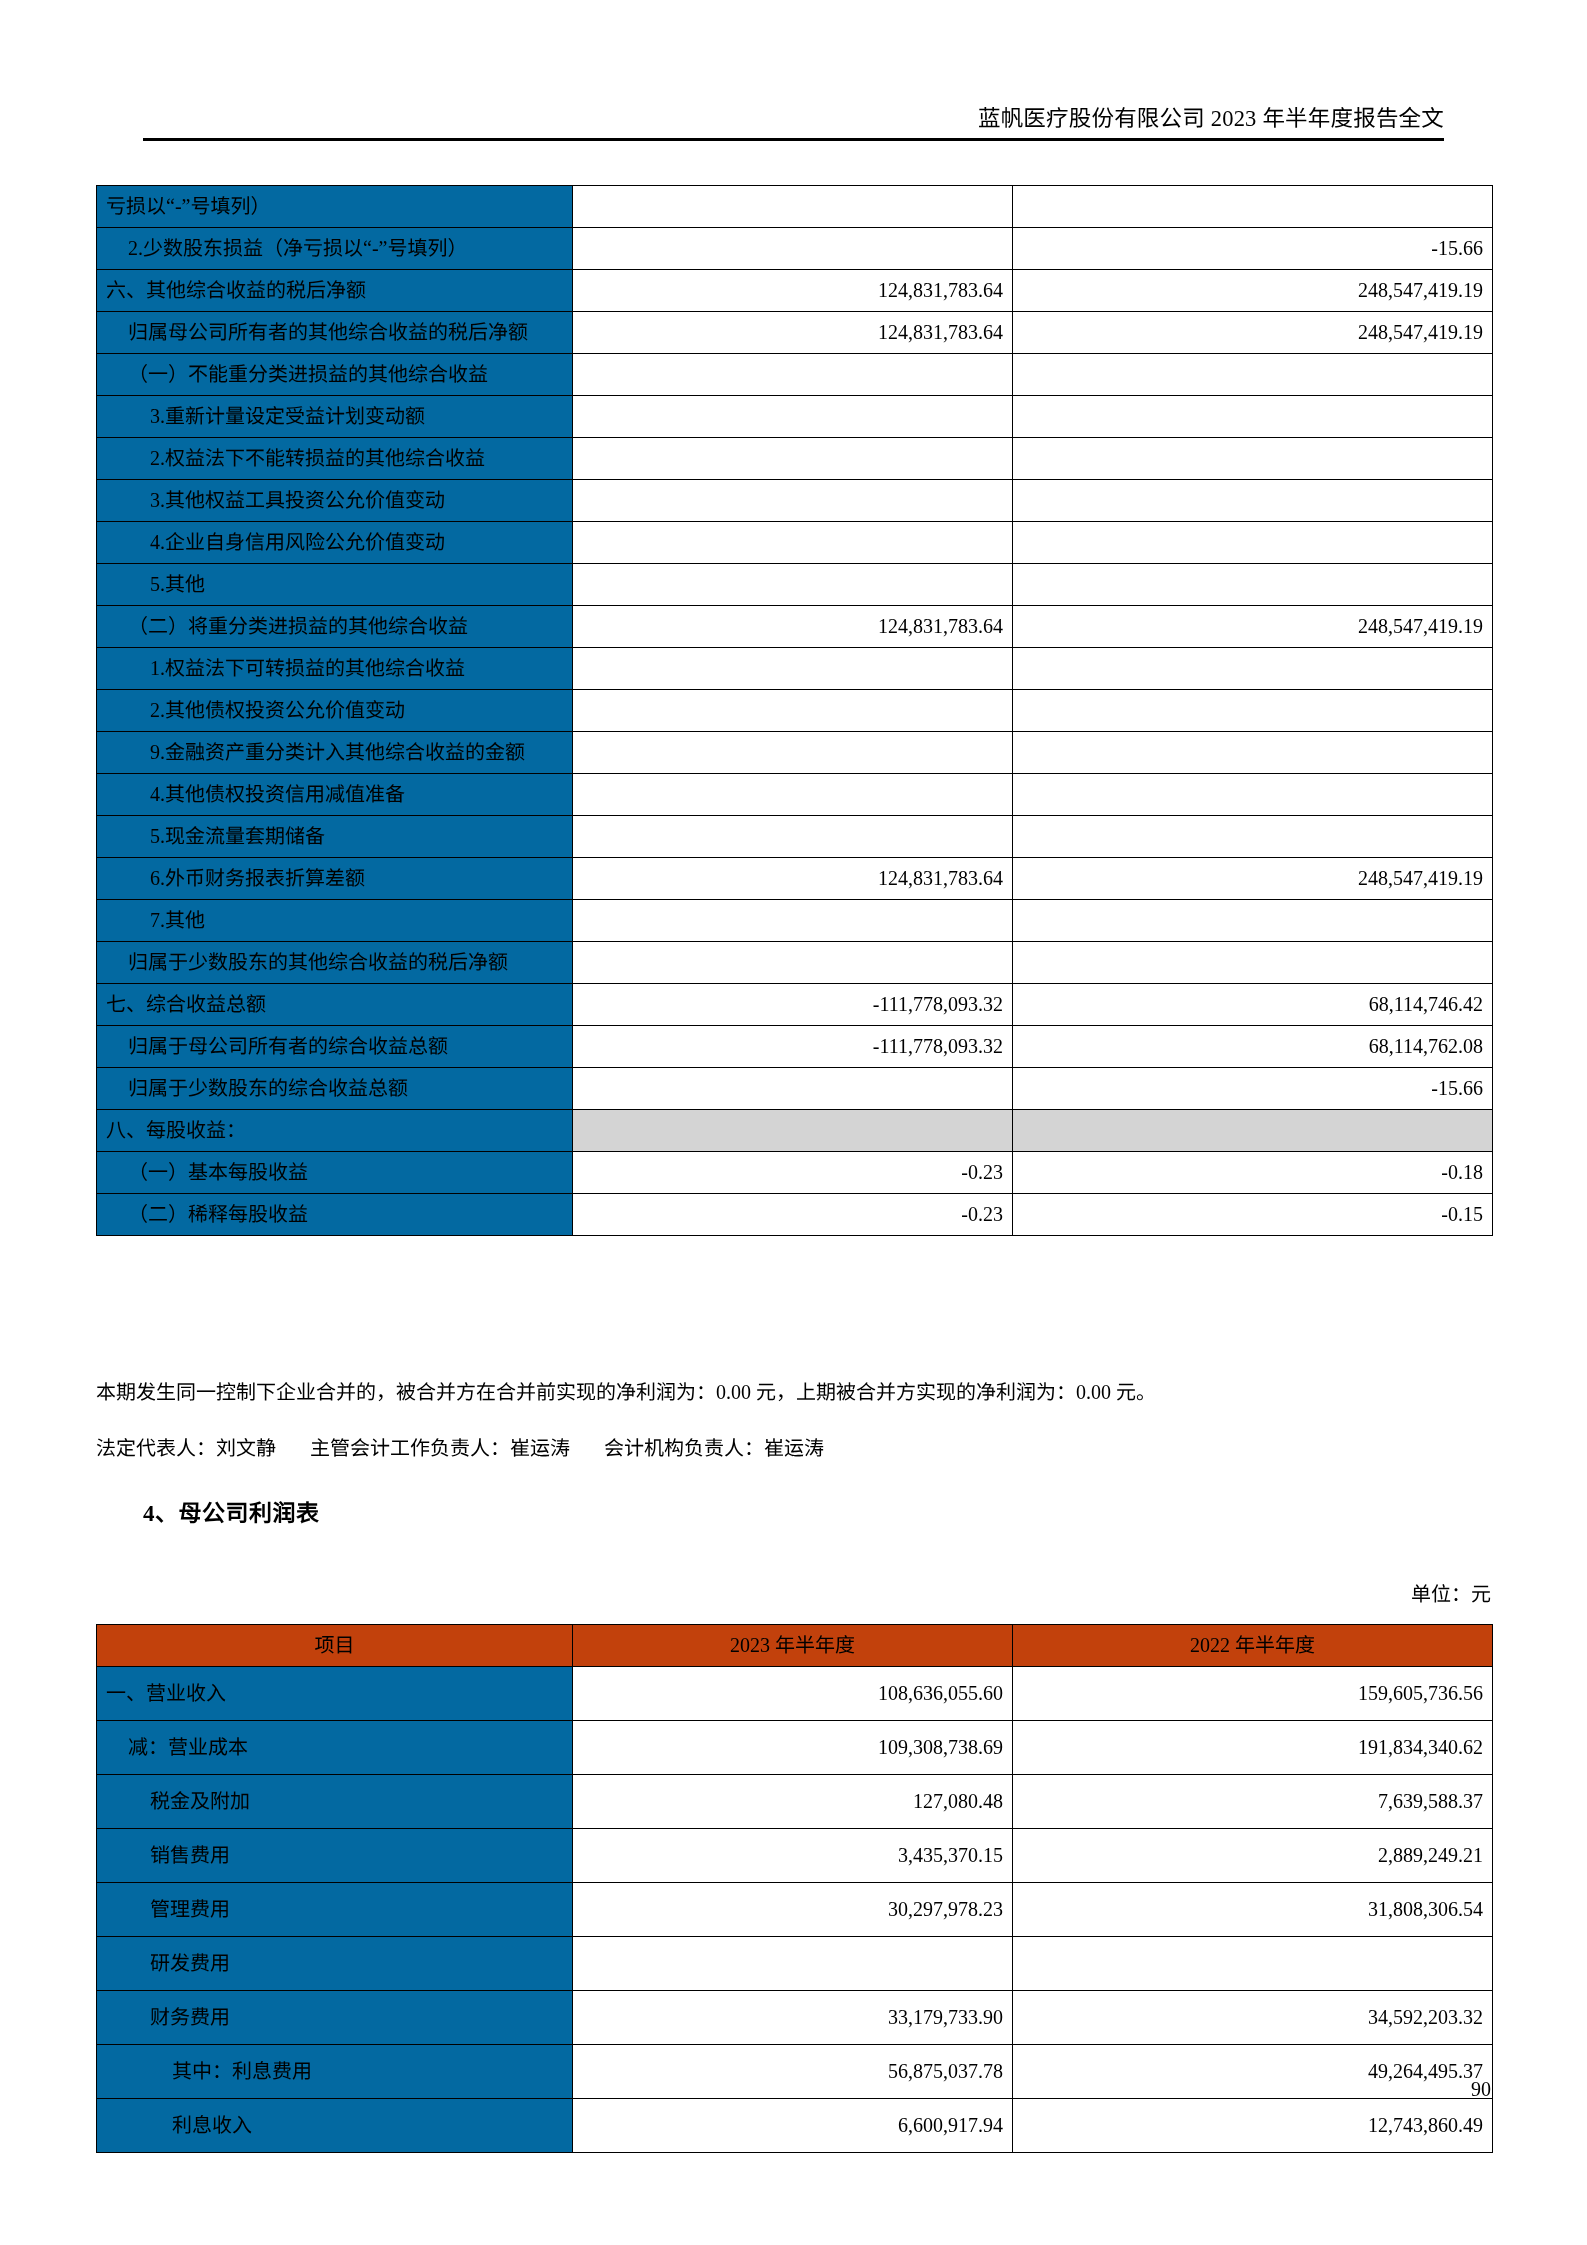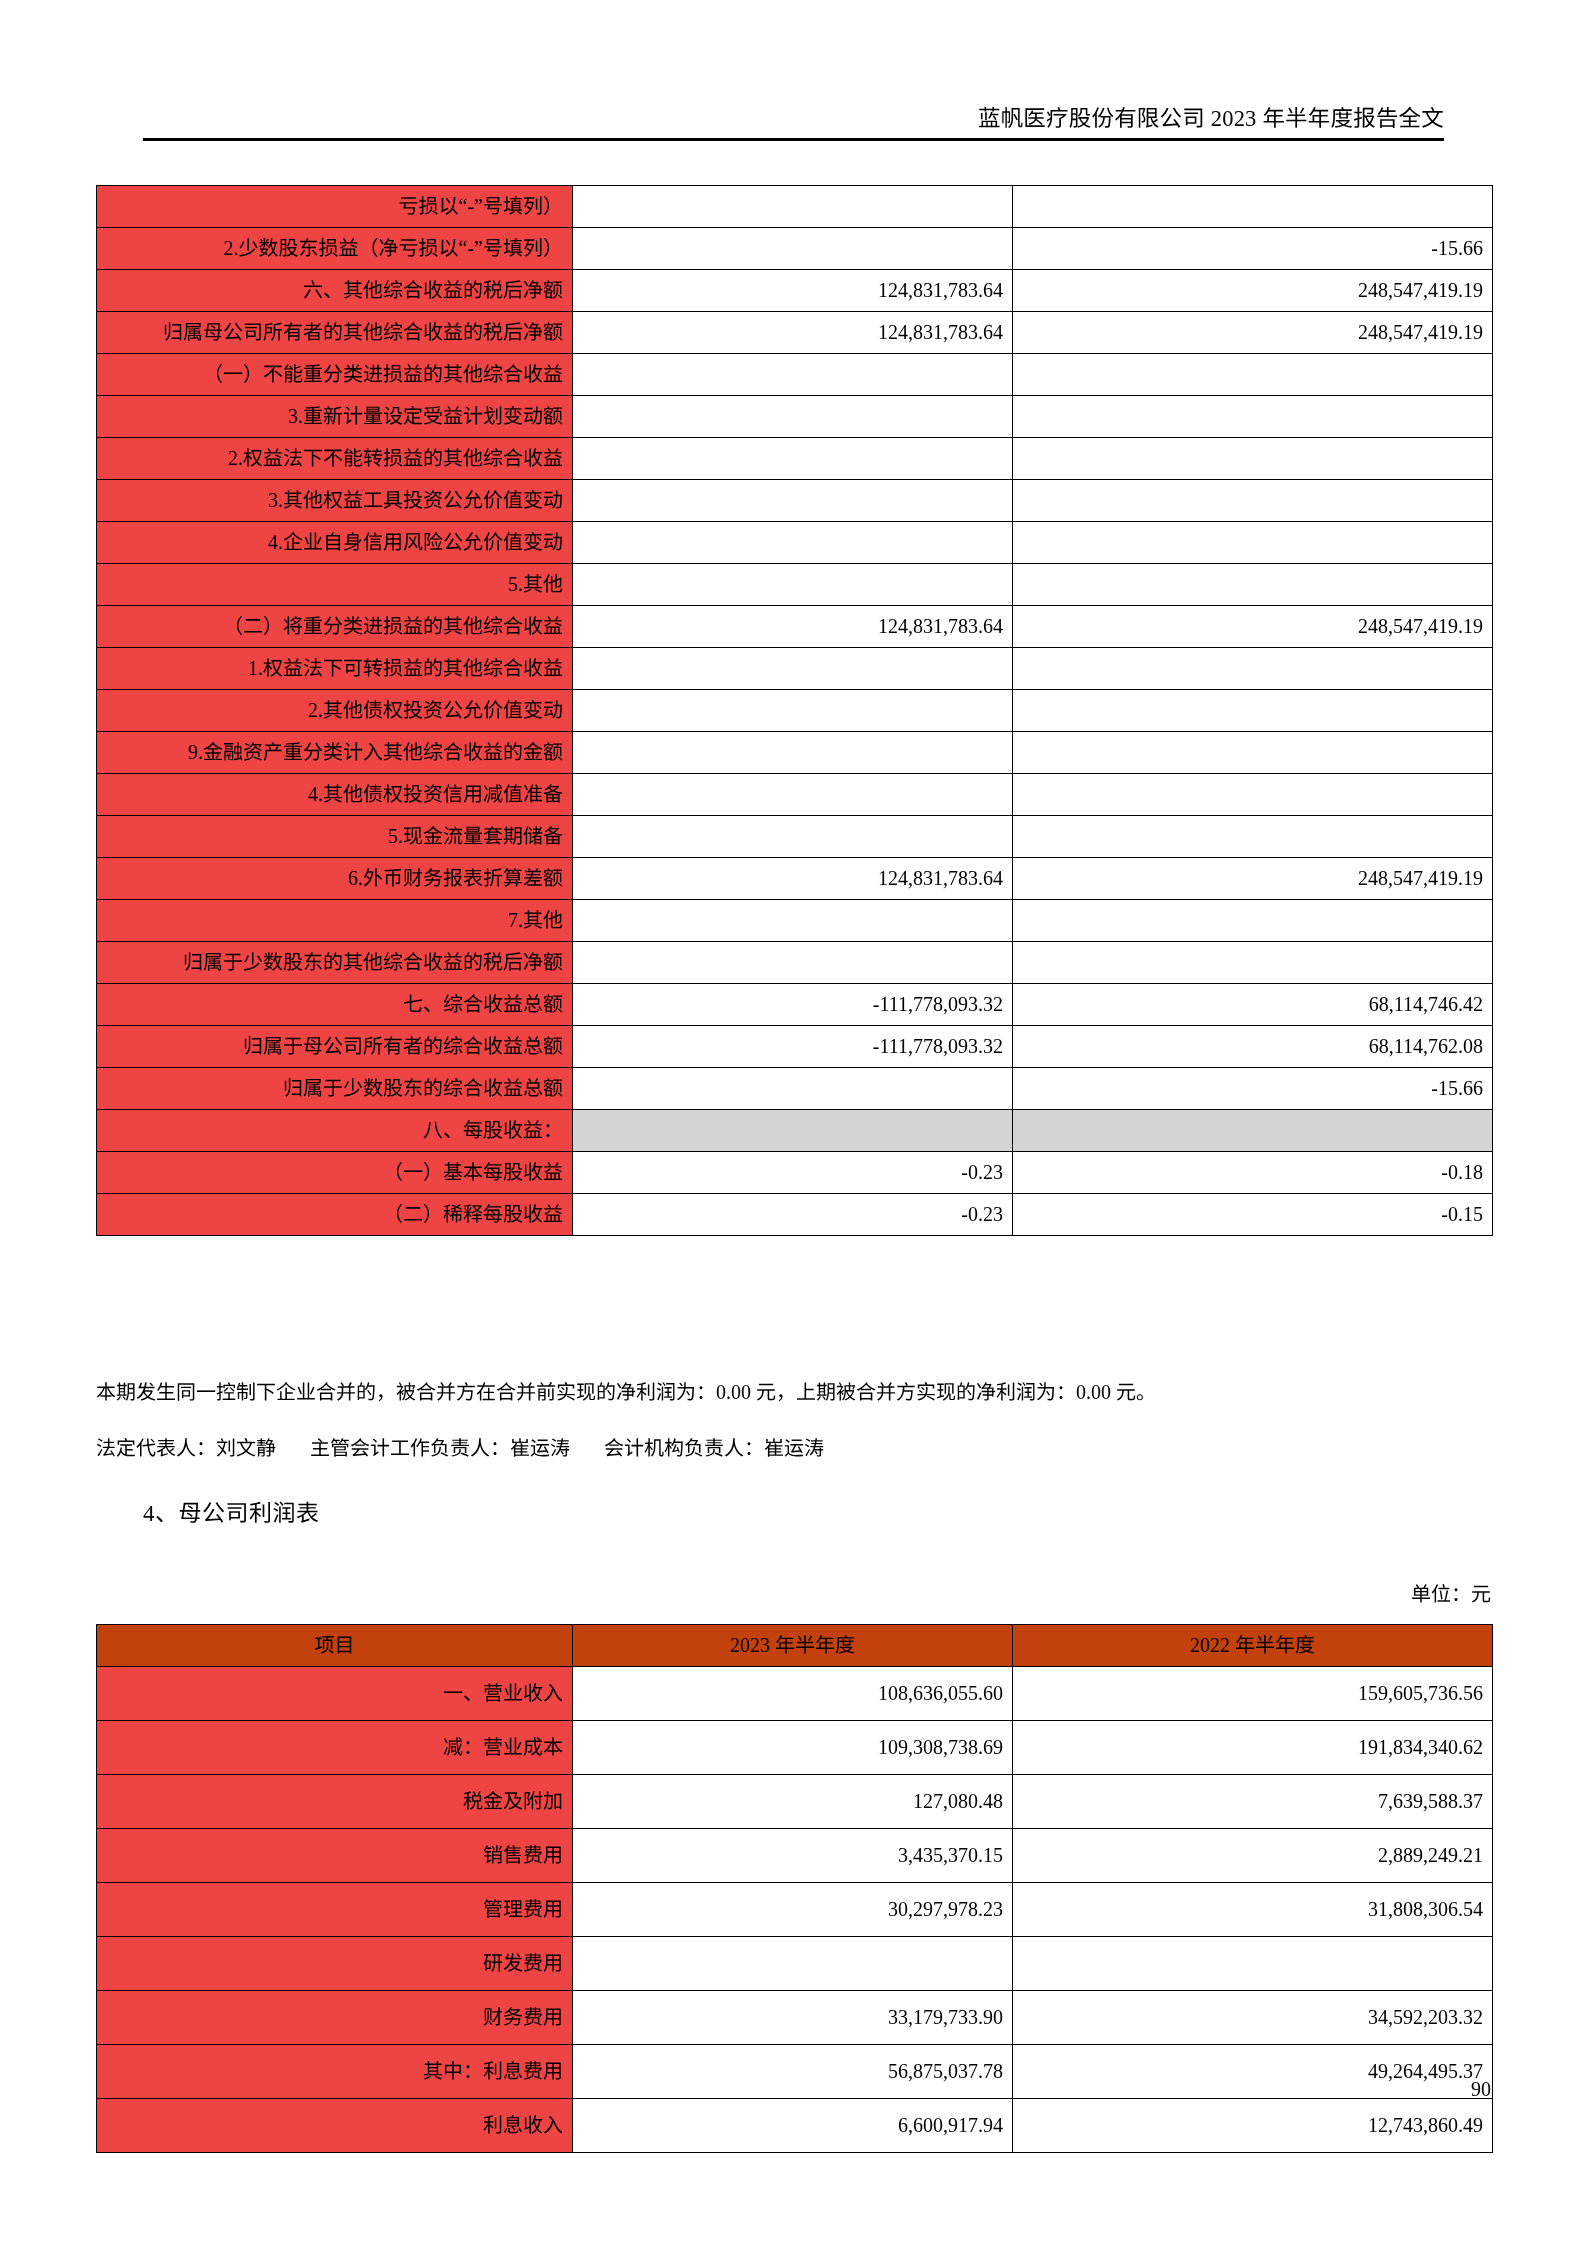--- a/index.html
+++ b/index.html
@@ -53,22 +53,22 @@
   }
   .fin-table td, .fin-table th {
     border: 1px solid #000000;
     padding: 6px 9px;
     vertical-align: middle;
     font-weight: normal;
     box-sizing: border-box;
     word-break: break-all;
   }
   .fin-table .c-label {
-    background: #ef4444;
-    text-align: right;
+    background: #0369a1;
+    text-align: left;
   }
   .fin-table .c-num {
     background: #ffffff;
     text-align: right;
     white-space: nowrap;
   }
   .fin-table .c-num.shaded {
     background: #d4d4d4;
   }
   .fin-table .hdr {
@@ -102,21 +102,21 @@
   #signatories  { top: 1432px; }
 
   .sig-gap { display: inline-block; width: 34px; }
 
   
   .section-heading {
     position: absolute;
     left: 143px;
     top: 1494px;
     font-size: 23px;
-    font-weight: normal;
+    font-weight: bold;
     letter-spacing: 0.5px;
   }
 
   
   .unit-note {
     position: absolute;
     right: 96px;
     top: 1578px;
     font-size: 20px;
   }

